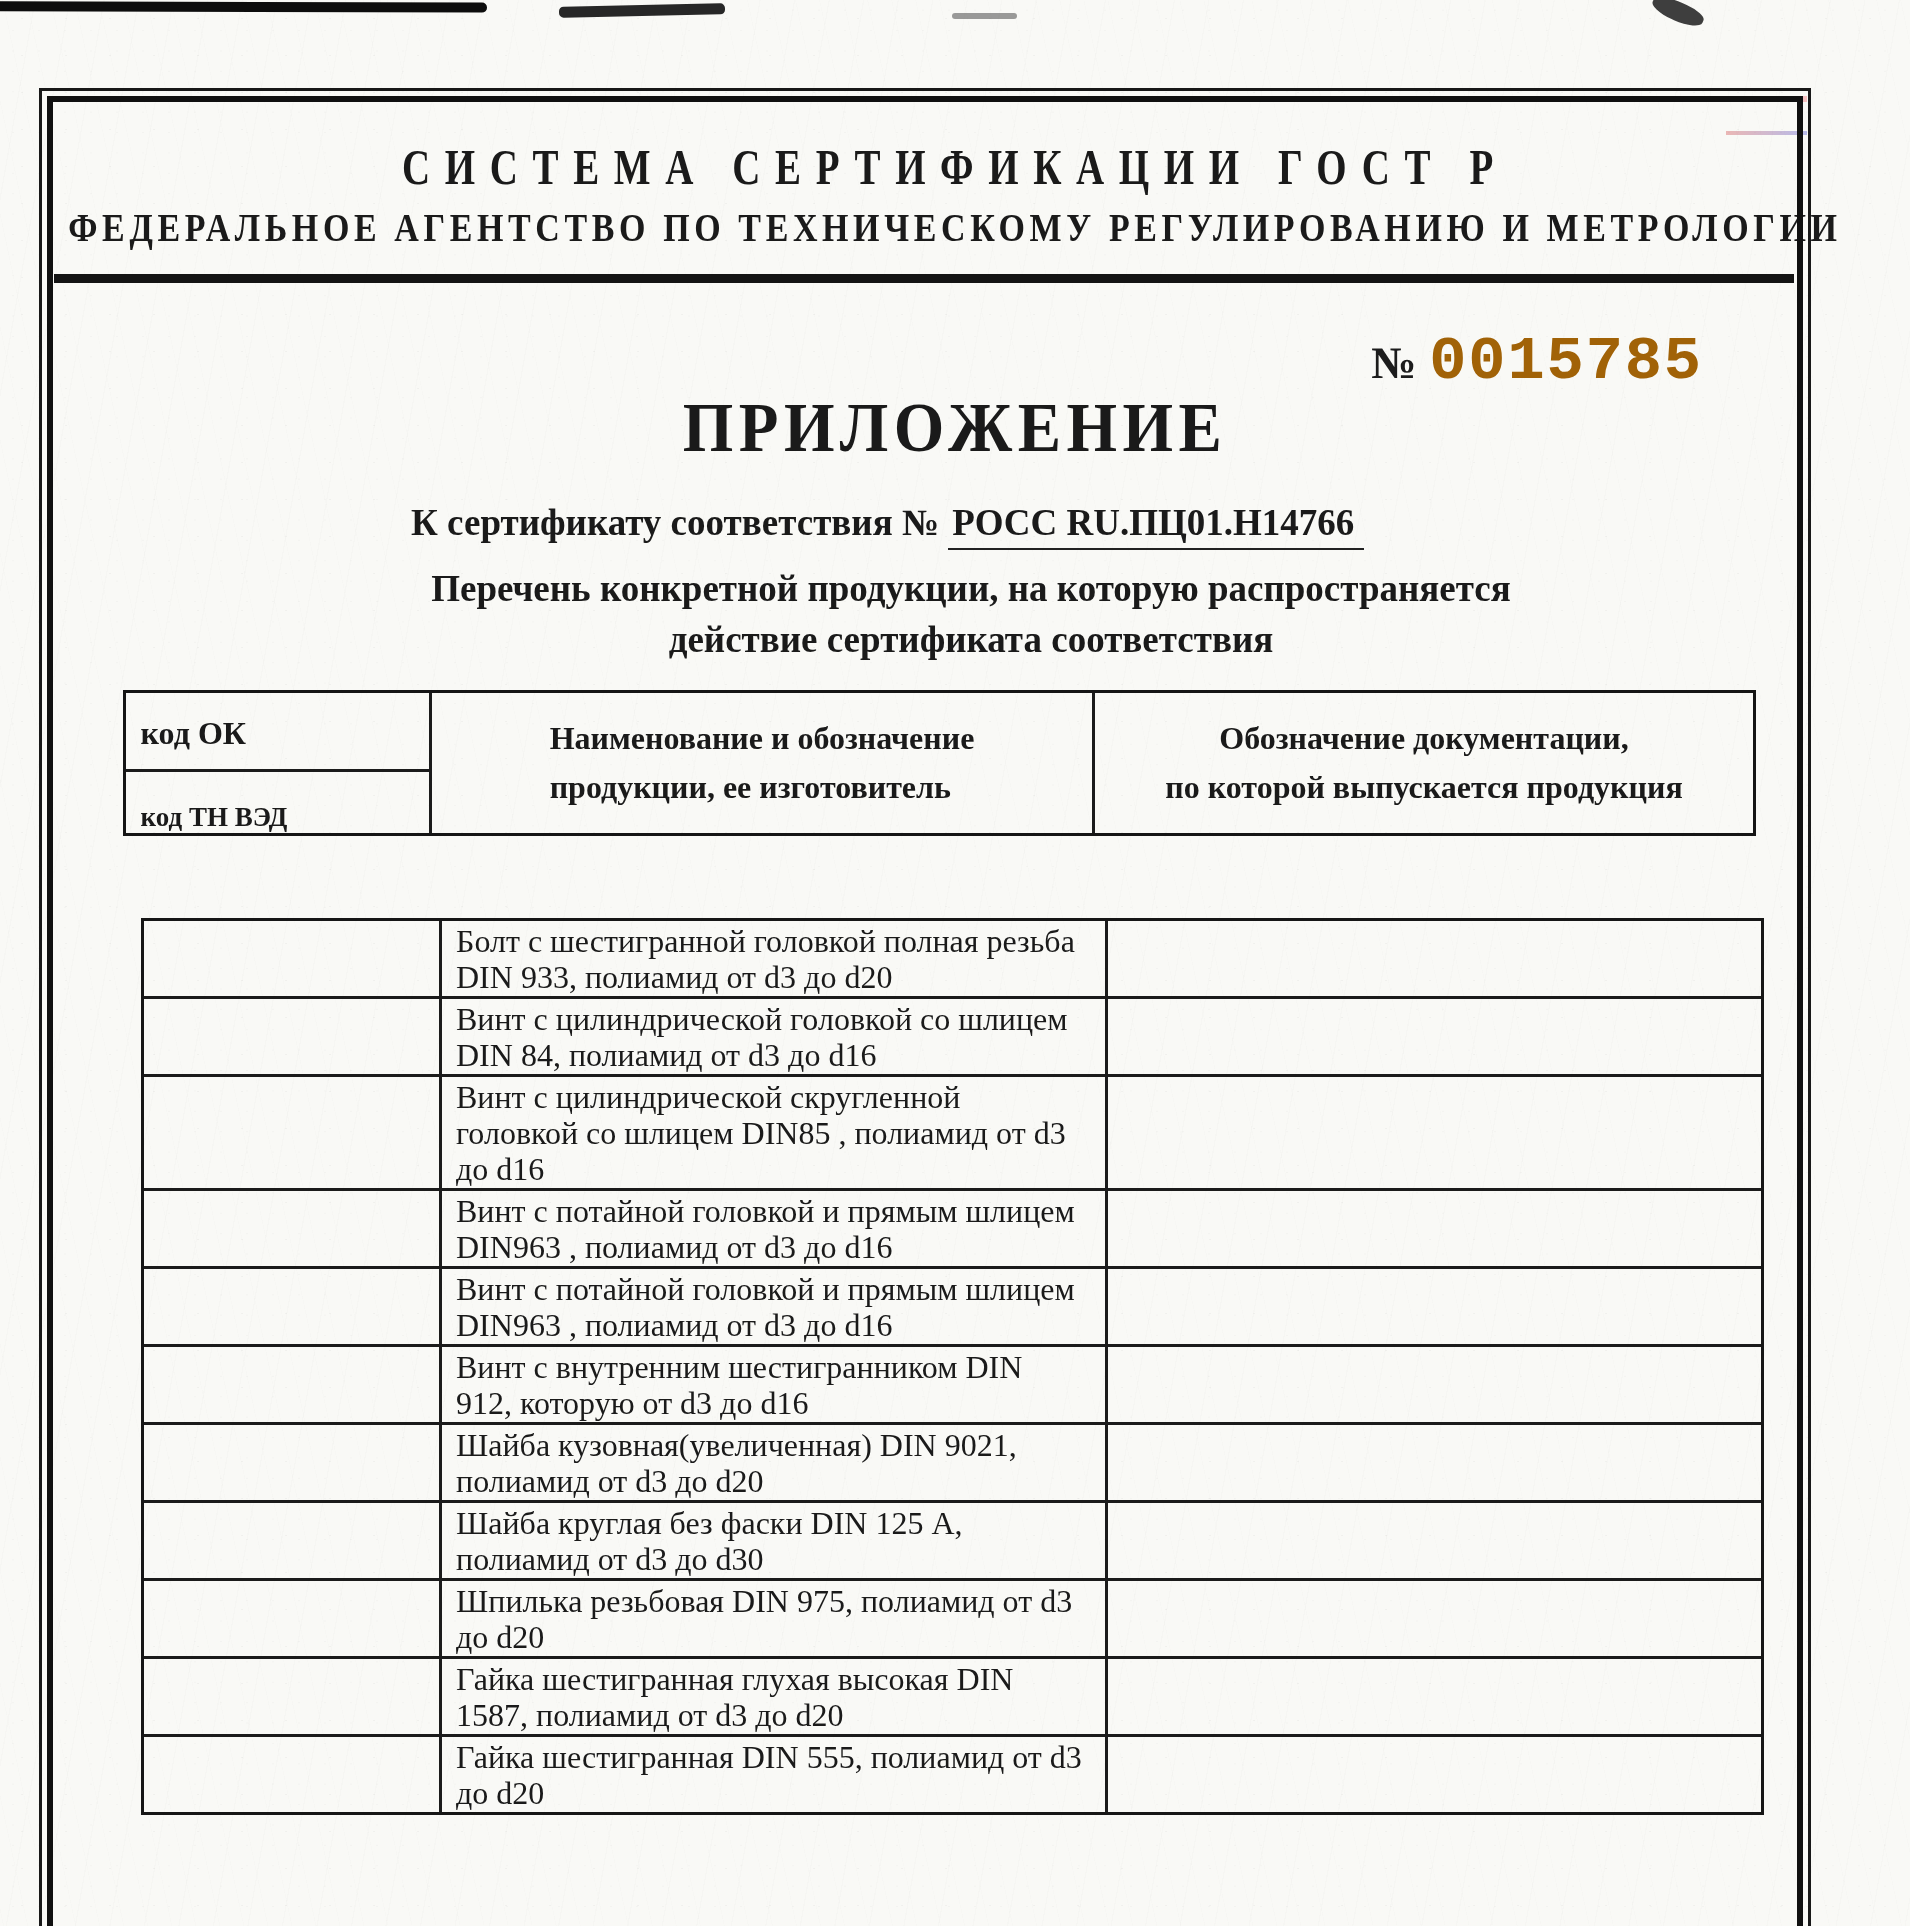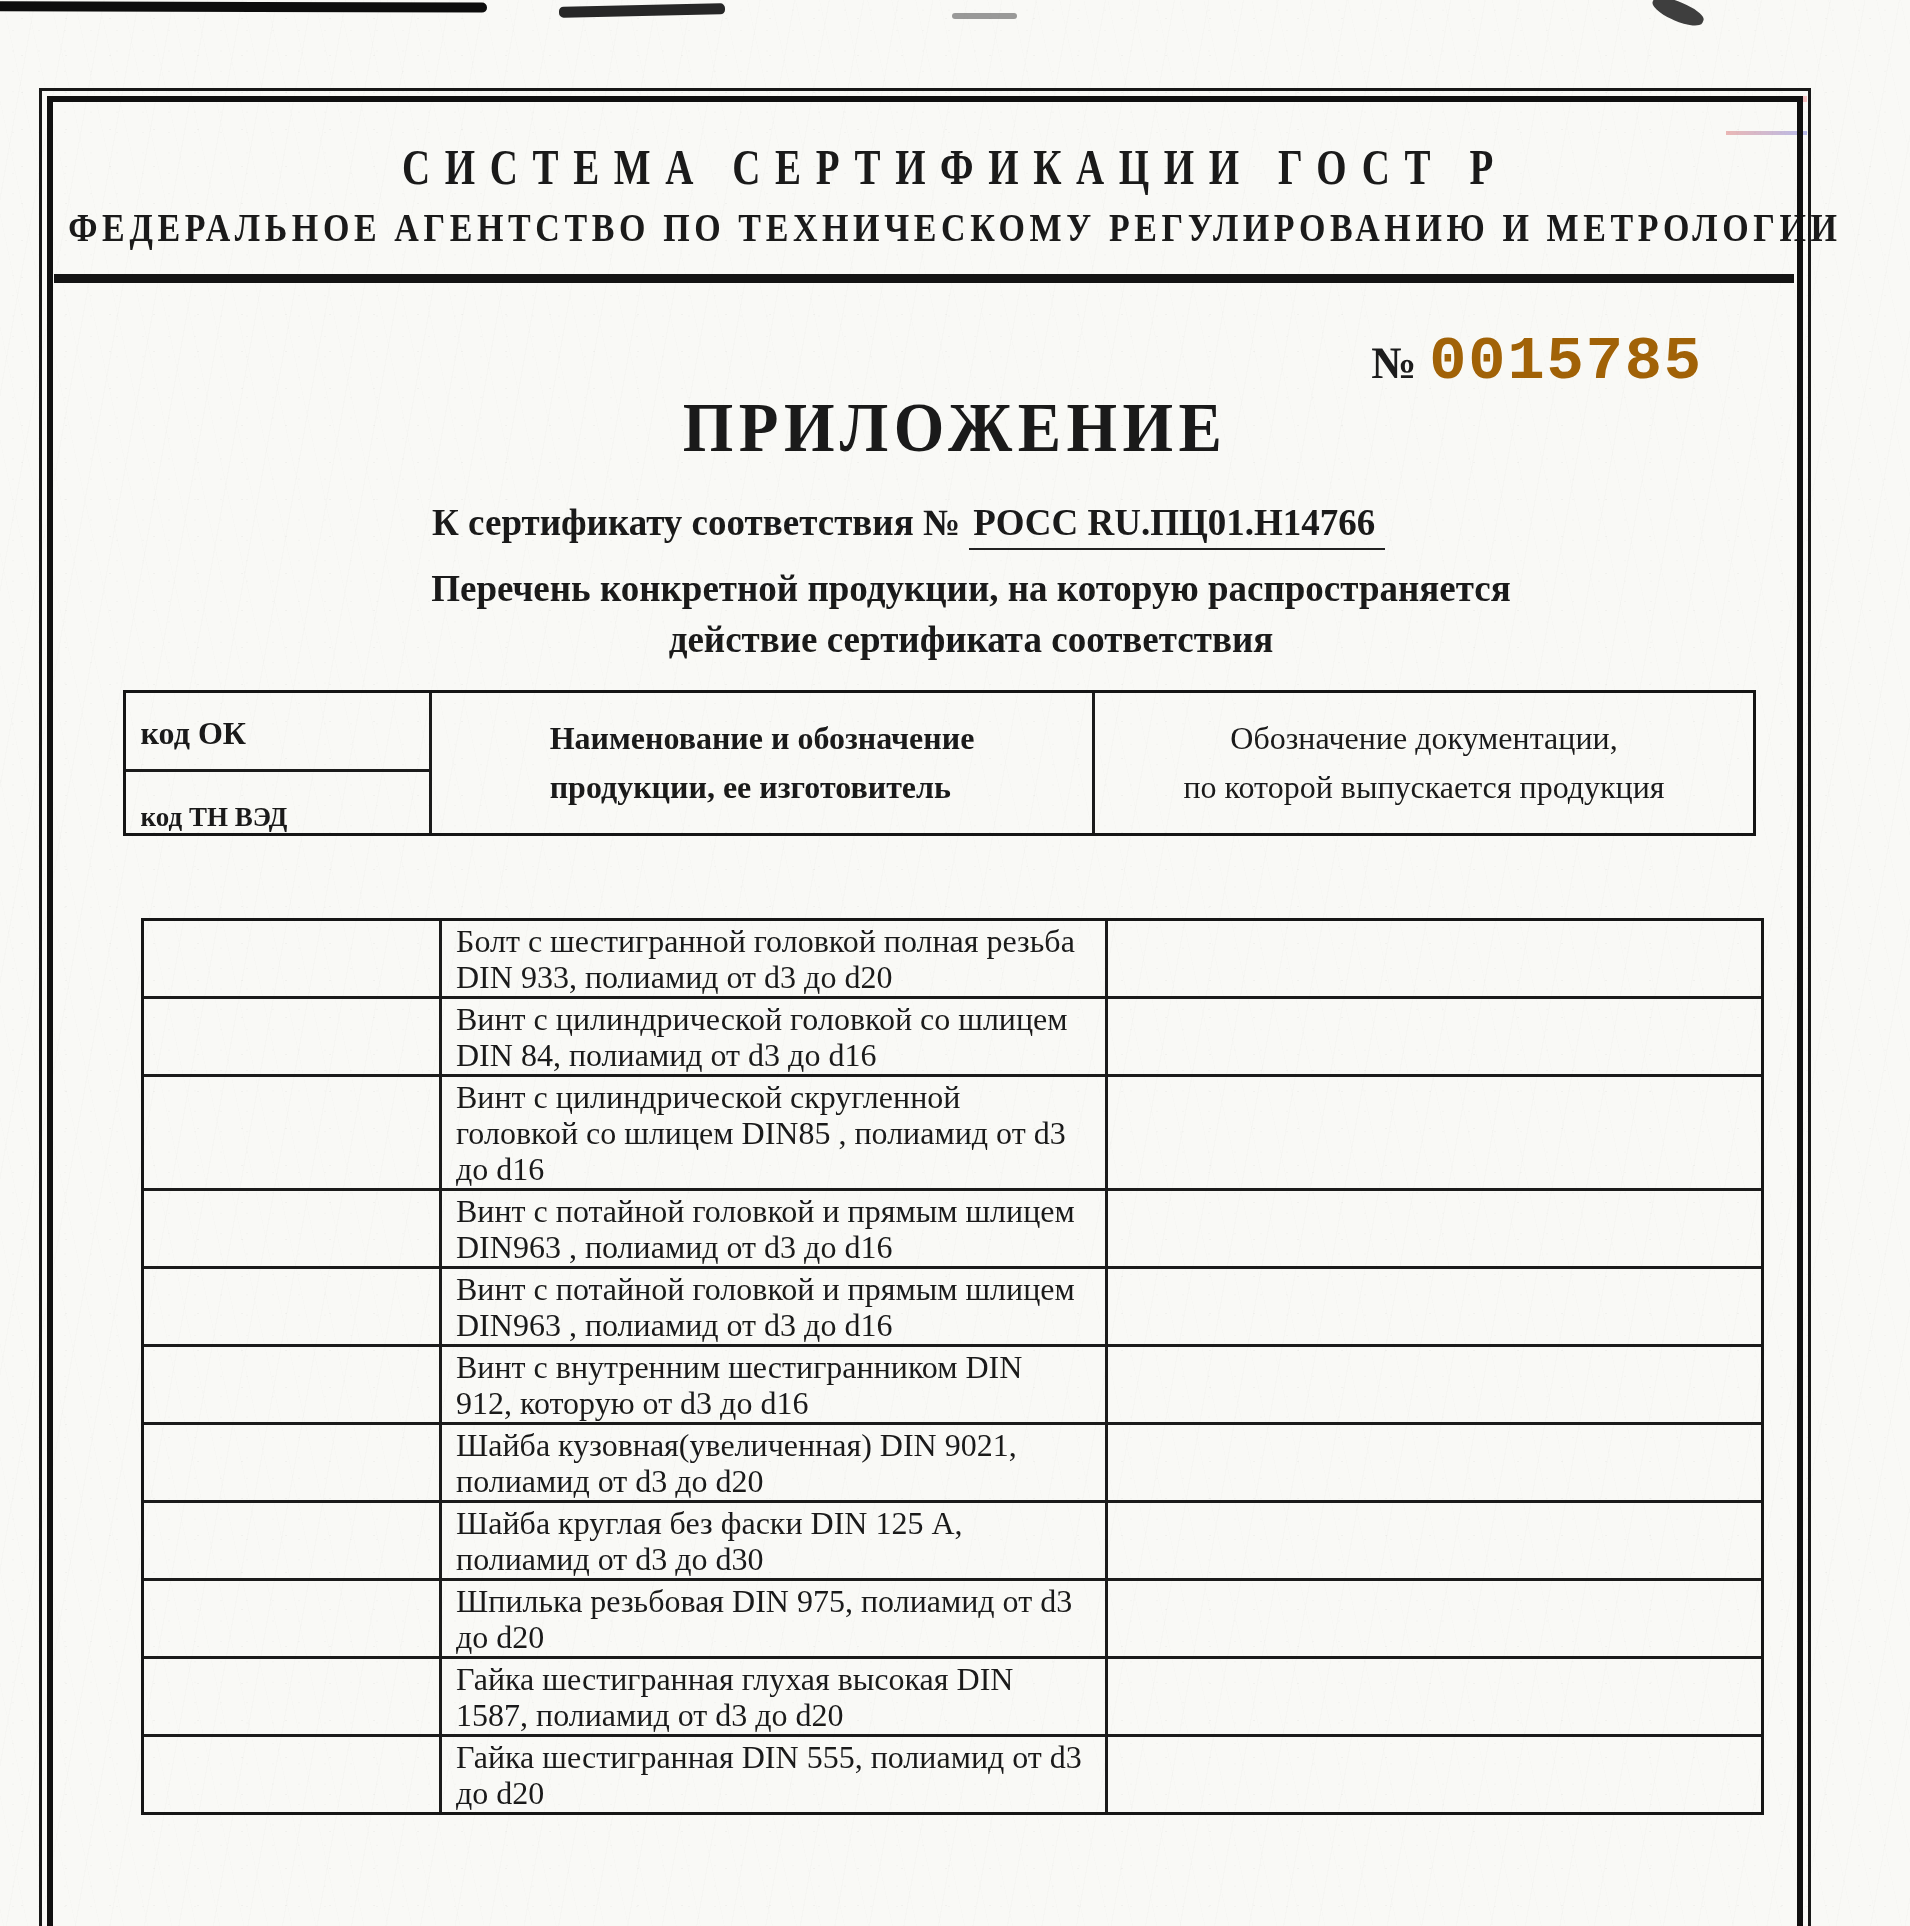--- a/index.html
+++ b/index.html
@@ -37,31 +37,31 @@
   
   .h1{left:0;top:137px;width:100%;text-align:center;font-size:39px;font-weight:bold;letter-spacing:14.6px;transform:scaleY(1.3);transform-origin:center top;white-space:nowrap;}
   .h2{left:0;top:205px;width:100%;text-align:center;font-size:34px;font-weight:bold;letter-spacing:4.6px;transform:scaleY(1.2);transform-origin:center top;white-space:nowrap;}
   .rule{left:54px;top:274px;width:1740px;height:8.5px;background:#141414;}
 
   .serial{left:1371px;top:326px;white-space:nowrap;}
   .serial .no{font-size:45px;font-weight:bold;color:#1c1c1c;margin-right:13px;vertical-align:baseline;}
   .serial .digits{font-family:"Liberation Mono", monospace;font-size:62px;font-weight:bold;letter-spacing:1.9px;color:#a16207;vertical-align:baseline;}
 
   .title{left:0;top:388px;width:100%;text-align:center;font-size:65px;font-weight:bold;letter-spacing:5.4px;transform:scaleY(1.06);transform-origin:center top;}
-  .certline{left:432px;top:501px;font-size:37px;font-weight:bold;white-space:nowrap;}
+  .certline{left:411px;top:501px;font-size:37px;font-weight:bold;white-space:nowrap;}
   .certline .num{border-bottom:2.7px solid #222;padding:0 10px 4.6px 3.9px;}
   .subtitle{left:16px;top:563px;width:100%;text-align:center;font-size:37px;font-weight:bold;line-height:51px;}
 
   
   .htable{left:123px;top:690px;width:1633px;height:146px;border:3.9px solid #151515;box-sizing:border-box;display:flex;}
   .hcol1{width:306px;border-right:3.1px solid #1b1b1b;box-sizing:border-box;display:flex;flex-direction:column;}
   .hc1top{height:82px;border-bottom:3.5px solid #1b1b1b;box-sizing:border-box;font-size:32px;font-weight:bold;padding:22.3px 0 0 14.6px;}
   .hc1bot{flex:1;font-size:27px;font-weight:bold;padding:30px 0 0 14.6px;}
   .hcol2{width:663px;border-right:3.1px solid #1b1b1b;box-sizing:border-box;display:flex;align-items:center;justify-content:center;text-align:left;font-size:32px;font-weight:bold;line-height:49px;}
-  .hcol3{flex:1;display:flex;align-items:center;justify-content:center;text-align:center;font-size:32px;font-weight:normal;line-height:49px;}
+  .hcol3{flex:1;display:flex;align-items:center;justify-content:center;text-align:center;font-size:32px;font-weight:bold;line-height:49px;}
 
   
   .ptable{left:113px;top:918px;width:1623px;border:3.9px solid #161616;box-sizing:border-box;margin-left:28px;}
   .prow{display:flex;border-bottom:3.5px solid #1b1b1b;}
   .prow:last-child{border-bottom:none;}
   .pcell{box-sizing:border-box;}
   .pc1{width:298px;border-right:3.1px solid #1b1b1b;}
   .pc2{width:666px;border-right:3.1px solid #1b1b1b;font-size:32px;line-height:36px;padding:1.5px 7px 1.5px 14px;white-space:pre-line;}
   .pc3{flex:1;}
 </style>

